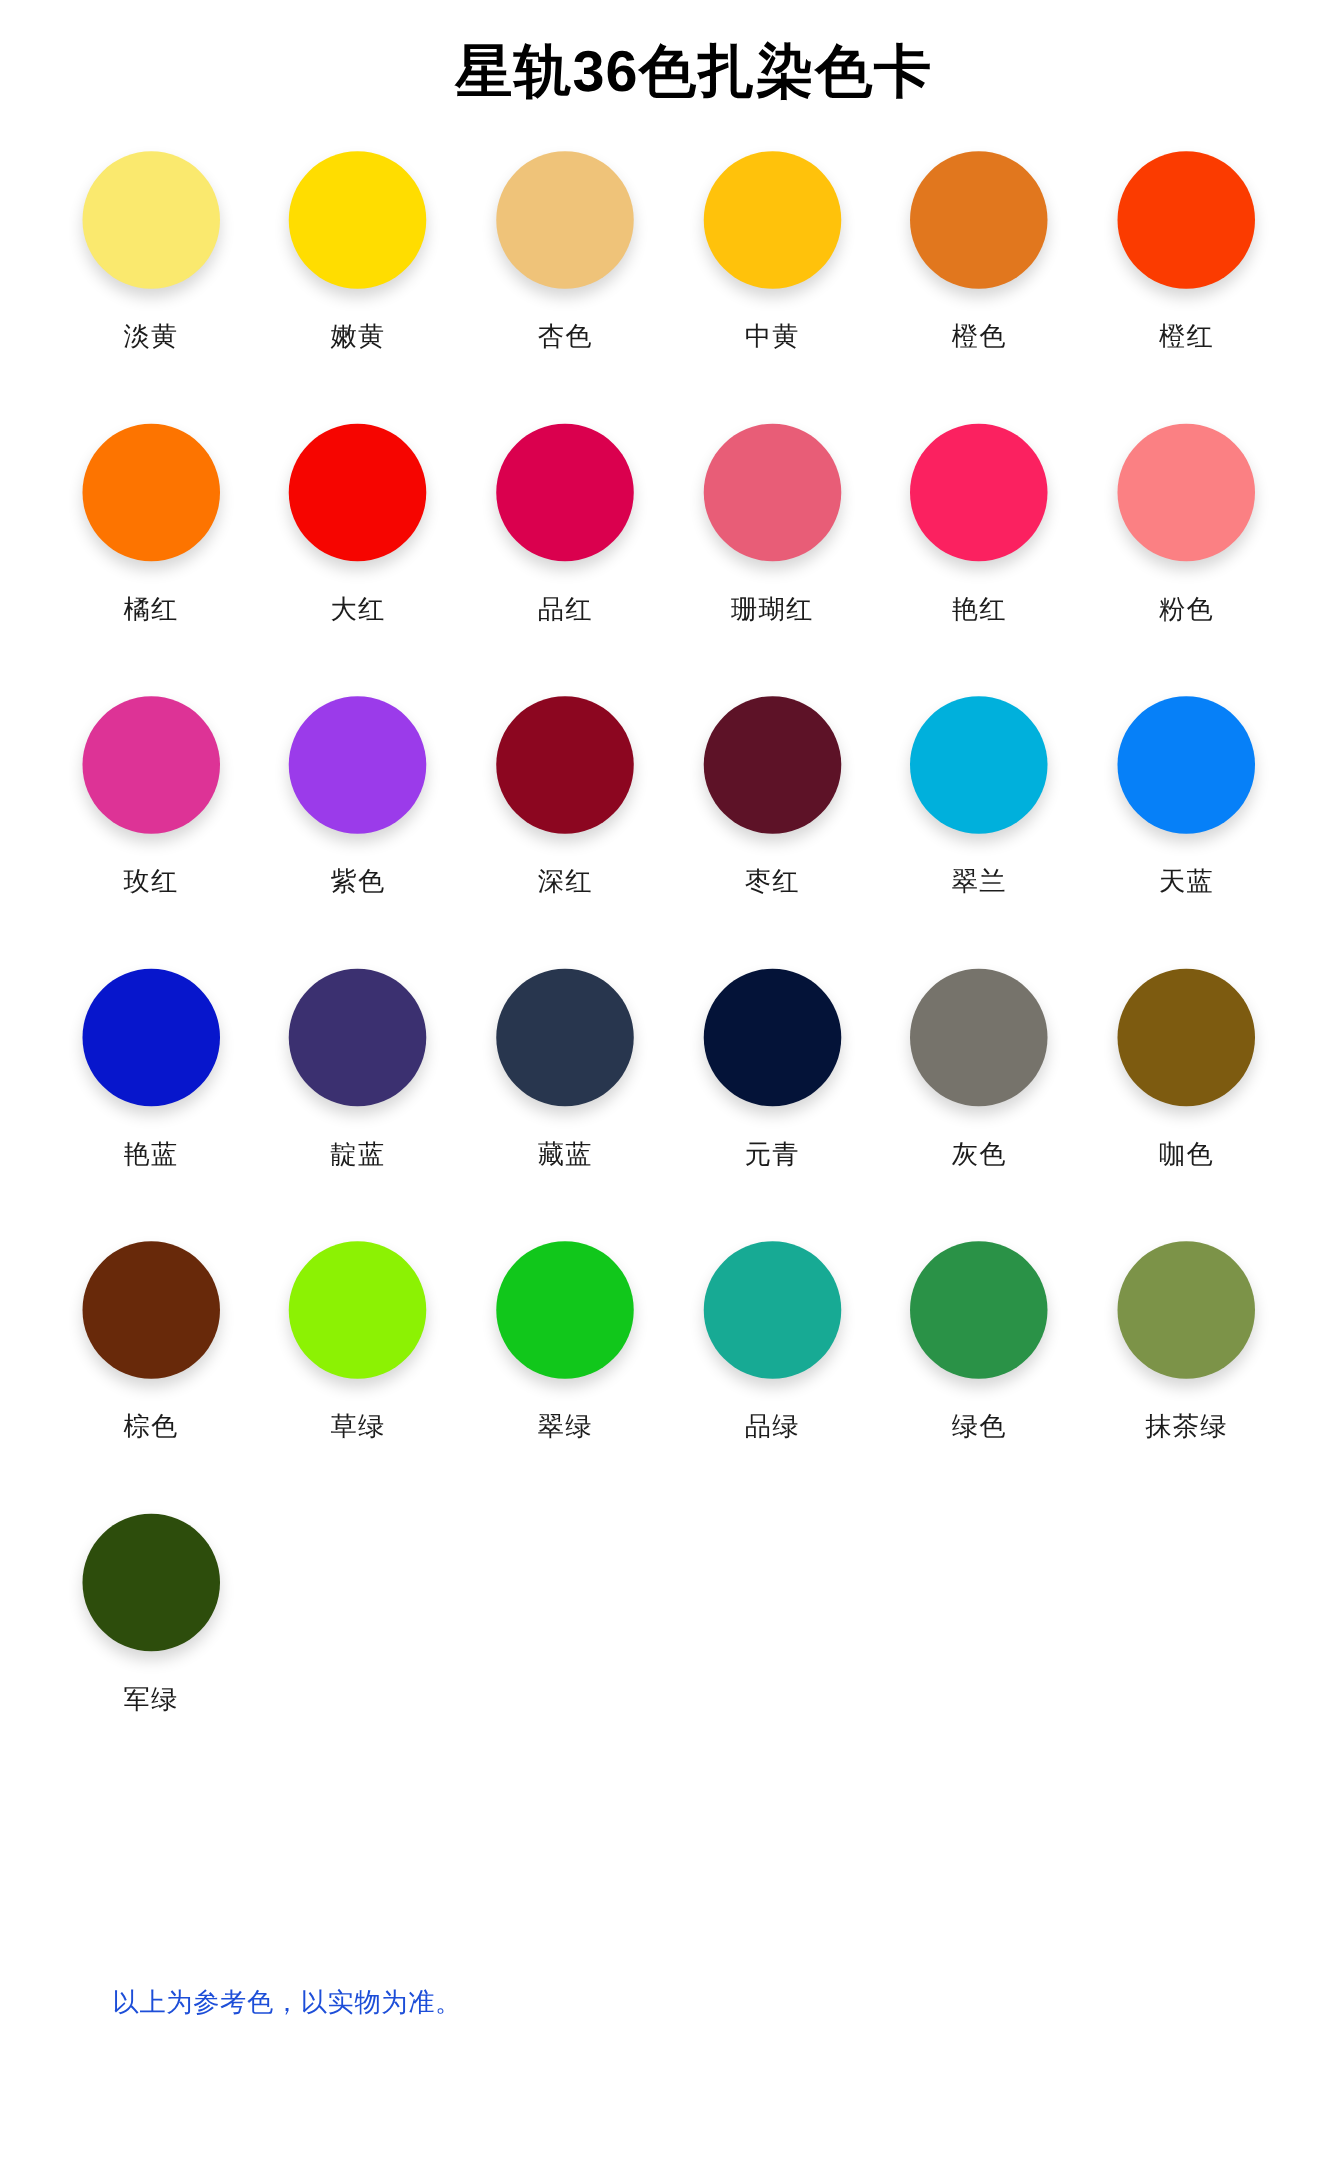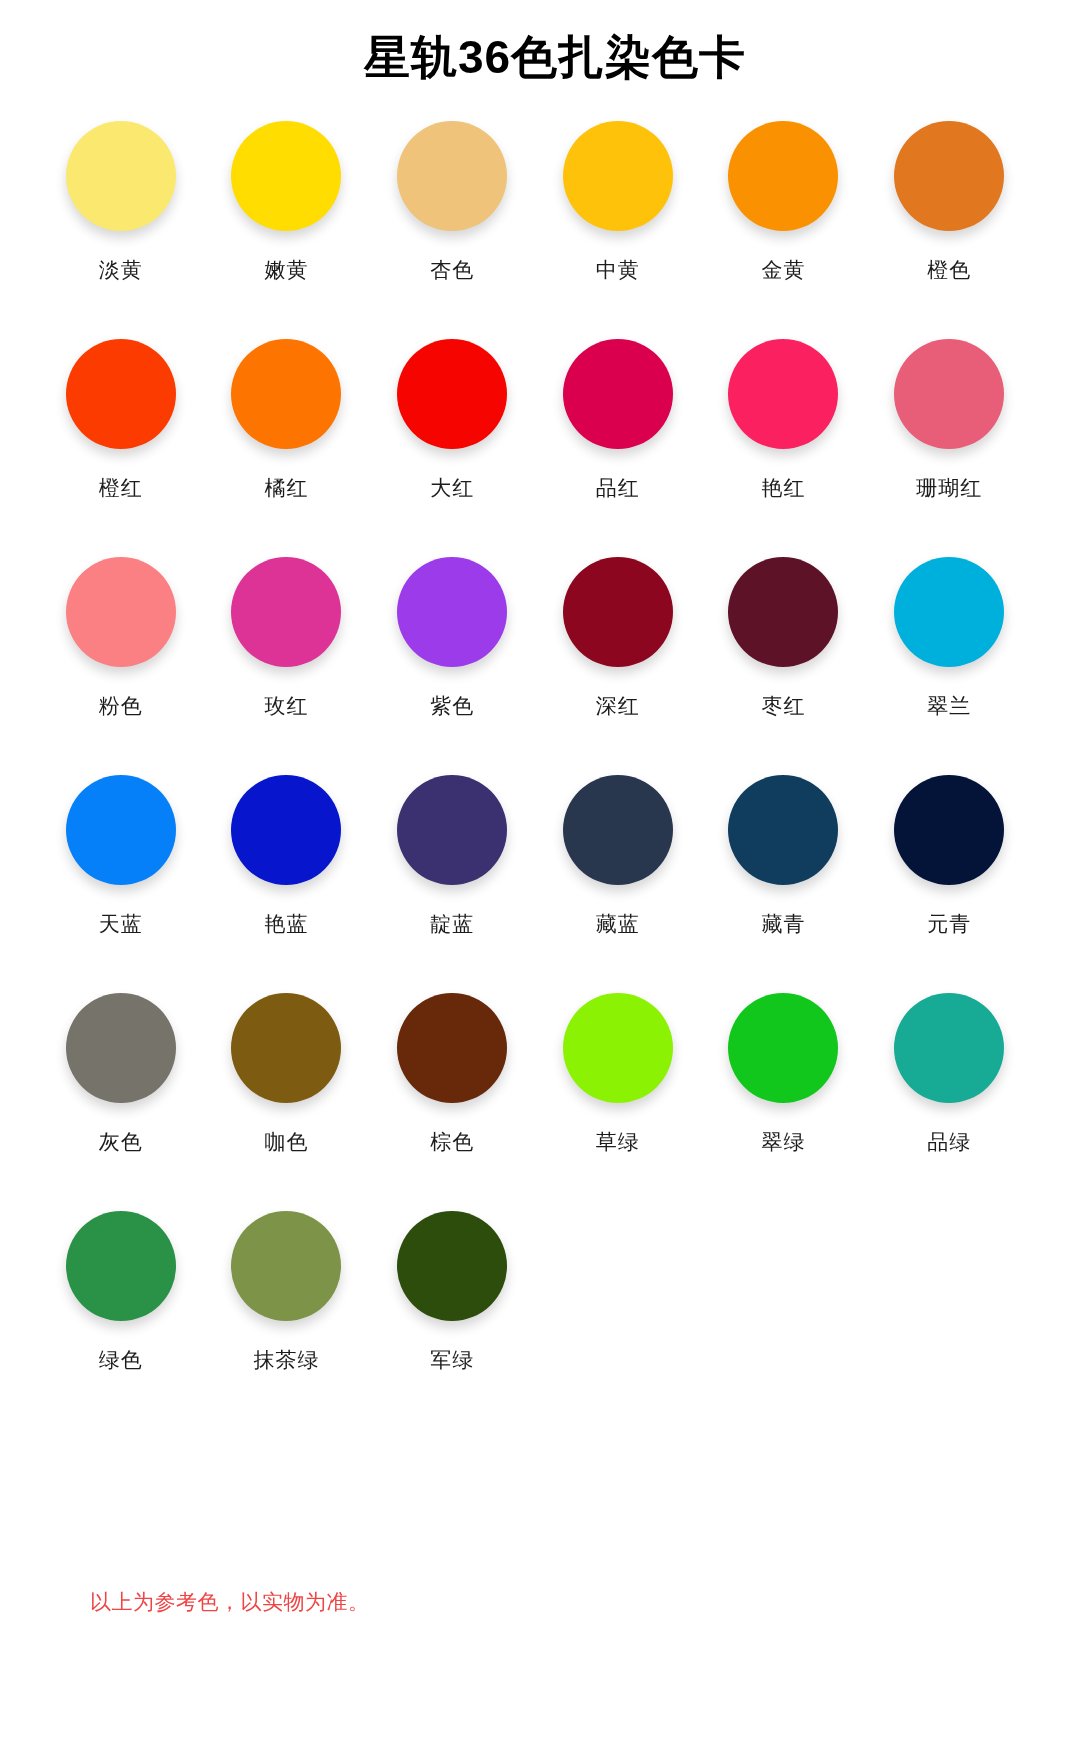--- a/index.html
+++ b/index.html
@@ -61,21 +61,21 @@
     color: #1c1c1c;
     letter-spacing: 1px;
     white-space: nowrap;
     font-family: "Liberation Sans", "DejaVu Sans", sans-serif;
   }
   .footer {
     position: absolute;
     left: 90px;
     bottom: 128px;
     font-size: 21px;
-    color: #ef4444;
+    color: #1d4ed8;
     letter-spacing: 0.5px;
     font-family: "Liberation Sans", "DejaVu Sans", sans-serif;
   }
 </style>
 </head>
 <body>
 
 <div class="page">
 
   <div class="title">星轨36色扎染色卡</div>
@@ -91,52 +91,48 @@
       </div>
       <div class="swatch-cell">
         <div class="dot" style="background: rgb(239, 195, 121);"></div>
         <div class="dot-label">杏色</div>
       </div>
       <div class="swatch-cell">
         <div class="dot" style="background: rgb(255, 194, 11);"></div>
         <div class="dot-label">中黄</div>
       </div>
       <div class="swatch-cell">
-        <div class="dot" style="background: rgb(250, 145, 0);"></div>
-        <div class="dot-label">金黄</div>
-      </div>
-      <div class="swatch-cell">
         <div class="dot" style="background: rgb(225, 119, 30);"></div>
         <div class="dot-label">橙色</div>
       </div>
       <div class="swatch-cell">
         <div class="dot" style="background: rgb(251, 59, 0);"></div>
         <div class="dot-label">橙红</div>
       </div>
       <div class="swatch-cell">
         <div class="dot" style="background: rgb(253, 116, 0);"></div>
         <div class="dot-label">橘红</div>
       </div>
       <div class="swatch-cell">
         <div class="dot" style="background: rgb(246, 5, 0);"></div>
         <div class="dot-label">大红</div>
       </div>
       <div class="swatch-cell">
         <div class="dot" style="background: rgb(218, 0, 78);"></div>
         <div class="dot-label">品红</div>
       </div>
       <div class="swatch-cell">
+        <div class="dot" style="background: rgb(232, 93, 119);"></div>
+        <div class="dot-label">珊瑚红</div>
+      </div>
+      <div class="swatch-cell">
         <div class="dot" style="background: rgb(251, 33, 96);"></div>
         <div class="dot-label">艳红</div>
       </div>
       <div class="swatch-cell">
-        <div class="dot" style="background: rgb(232, 93, 119);"></div>
-        <div class="dot-label">珊瑚红</div>
-      </div>
-      <div class="swatch-cell">
         <div class="dot" style="background: rgb(251, 128, 131);"></div>
         <div class="dot-label">粉色</div>
       </div>
       <div class="swatch-cell">
         <div class="dot" style="background: rgb(221, 51, 150);"></div>
         <div class="dot-label">玫红</div>
       </div>
       <div class="swatch-cell">
         <div class="dot" style="background: rgb(155, 59, 234);"></div>
         <div class="dot-label">紫色</div>
@@ -163,24 +159,20 @@
       </div>
       <div class="swatch-cell">
         <div class="dot" style="background: rgb(59, 48, 112);"></div>
         <div class="dot-label">靛蓝</div>
       </div>
       <div class="swatch-cell">
         <div class="dot" style="background: rgb(40, 54, 78);"></div>
         <div class="dot-label">藏蓝</div>
       </div>
       <div class="swatch-cell">
-        <div class="dot" style="background: rgb(16, 60, 94);"></div>
-        <div class="dot-label">藏青</div>
-      </div>
-      <div class="swatch-cell">
         <div class="dot" style="background: rgb(4, 19, 56);"></div>
         <div class="dot-label">元青</div>
       </div>
       <div class="swatch-cell">
         <div class="dot" style="background: rgb(118, 115, 107);"></div>
         <div class="dot-label">灰色</div>
       </div>
       <div class="swatch-cell">
         <div class="dot" style="background: rgb(125, 91, 16);"></div>
         <div class="dot-label">咖色</div>

